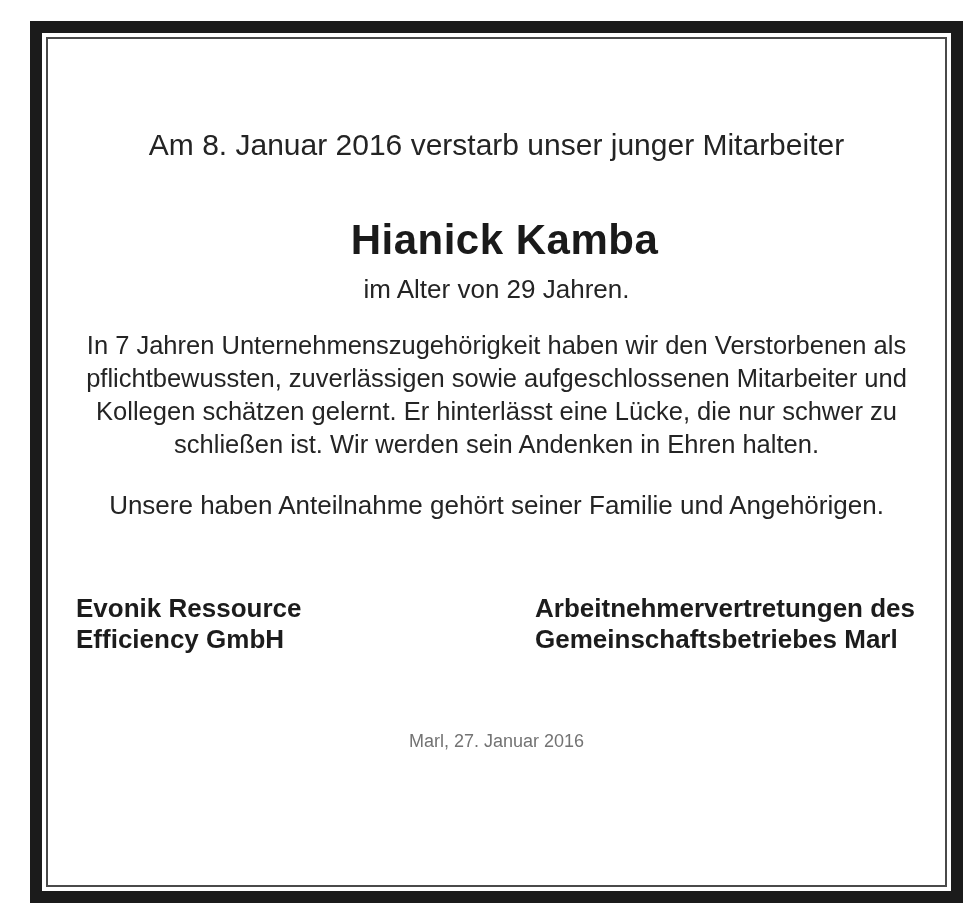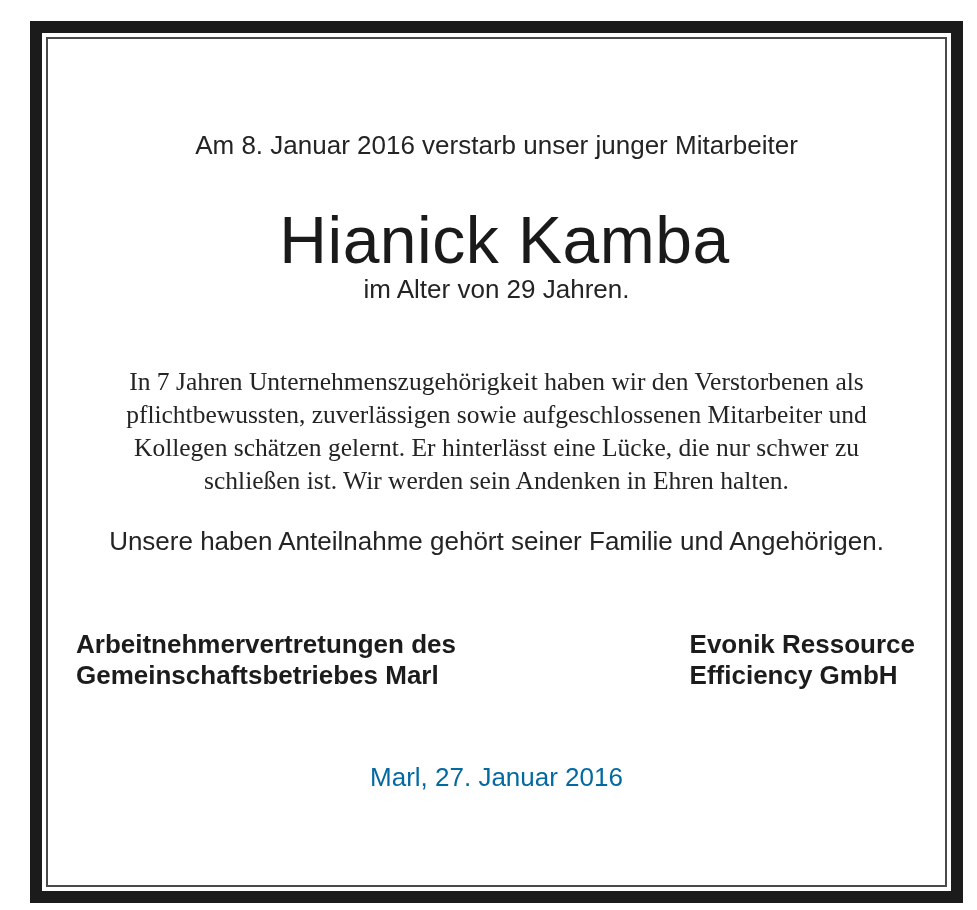--- a/index.html
+++ b/index.html
@@ -41,49 +41,48 @@
 
   .content {
     position: absolute;
     inset: 0;
     text-align: center;
     color: #1f1f1f;
   }
 
   .intro-line {
     margin-top: 90px;
-    font-size: 26px;
+    font-size: 30px;
     line-height: 32px;
     color: #242424;
   }
 
   .deceased-name {
     margin-top: 46px;
-    font-size: 66px;
+    font-size: 42px;
     line-height: 66px;
-    font-weight: normal;
+    font-weight: bold;
     letter-spacing: 0.5px;
     color: #1a1a1a;
     margin-left: 16px;
   }
 
   .age-line {
     font-size: 26px;
     line-height: 32px;
     color: #242424;
   }
 
   .tribute-paragraph {
-    margin: 60px auto 0 auto;
+    margin: 24px auto 0 auto;
     max-width: 850px;
     font-size: 25.5px;
     line-height: 33px;
     white-space: pre-line;
     color: #242424;
-    font-family: Liberation Serif, serif;
   }
 
   .condolence-line {
     margin-top: 28px;
     font-size: 26px;
     line-height: 32px;
     color: #242424;
   }
 
   .signature-row {
@@ -97,23 +96,23 @@
     font-size: 26px;
     line-height: 31px;
     font-weight: bold;
     text-align: left;
     white-space: pre-line;
     color: #1c1c1c;
   }
 
   .date-line {
     margin-top: 70px;
-    font-size: 26px;
+    font-size: 18px;
     line-height: 32px;
-    color: #0369a1;
+    color: #737373;
   }
 </style>
 </head>
 <body>
 
 <div class="scan-page">
   <div class="frame-outer">
     <div class="frame-inner">
       <div class="content">
 
@@ -124,24 +123,24 @@
         <div class="age-line">im Alter von 29 Jahren.</div>
 
         <div class="tribute-paragraph">In 7 Jahren Unternehmenszugehörigkeit haben wir den Verstorbenen als
 pflichtbewussten, zuverlässigen sowie aufgeschlossenen Mitarbeiter und
 Kollegen schätzen gelernt. Er hinterlässt eine Lücke, die nur schwer zu
 schließen ist. Wir werden sein Andenken in Ehren halten.</div>
 
         <div class="condolence-line">Unsere haben Anteilnahme gehört seiner Familie und Angehörigen.</div>
 
         <div class="signature-row">
+          <div class="signature-block">Evonik Ressource
+Efficiency GmbH</div>
           <div class="signature-block">Arbeitnehmervertretungen des
 Gemeinschaftsbetriebes Marl</div>
-          <div class="signature-block">Evonik Ressource
-Efficiency GmbH</div>
         </div>
 
         <div class="date-line">Marl, 27. Januar 2016</div>
 
       </div>
     </div>
   </div>
 </div>
 
 </body></html>

